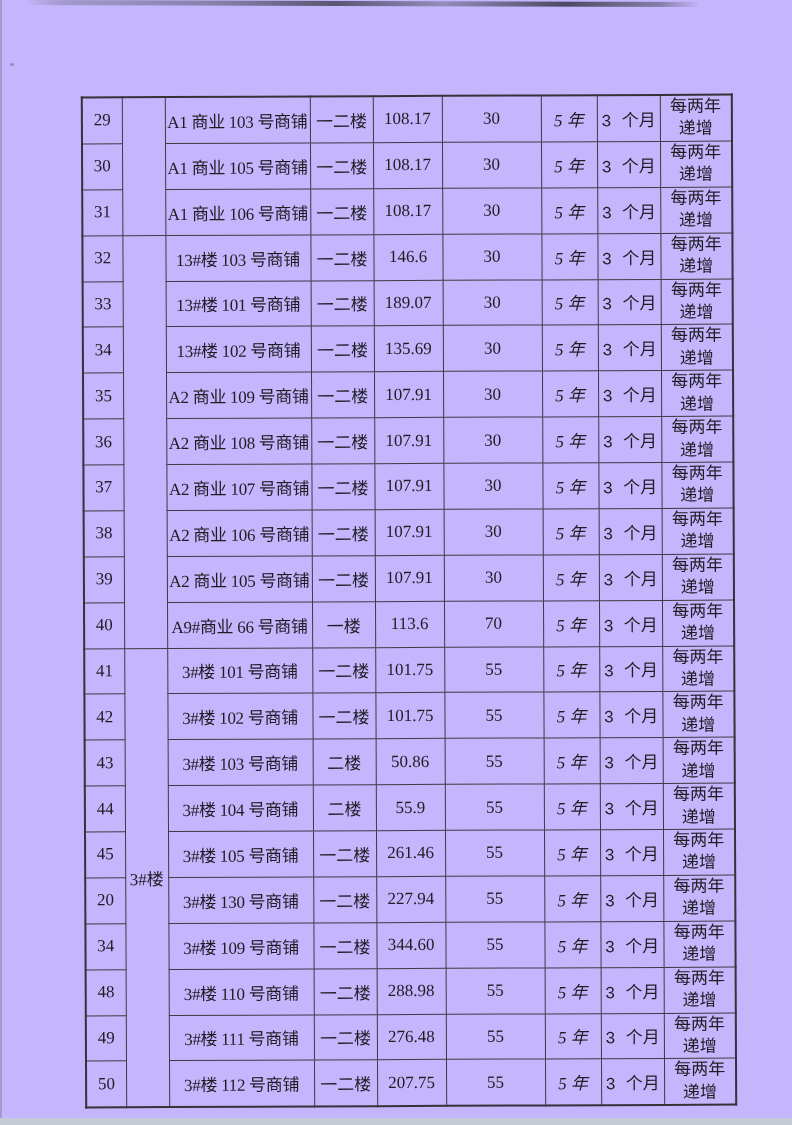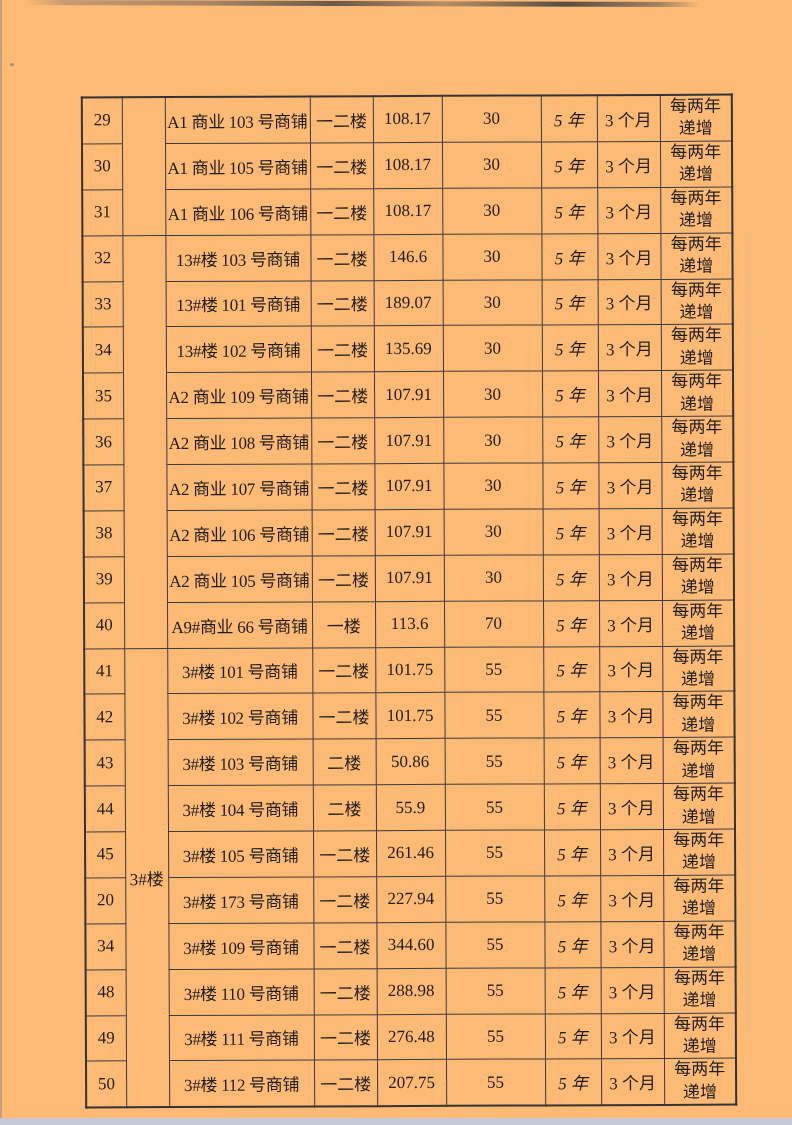--- a/index.html
+++ b/index.html
@@ -4,21 +4,21 @@
 <style>
   html, body {
     margin: 0;
     padding: 0;
     background: #ffffff;
   }
   .scan-page {
     position: relative;
     width: 792px;
     height: 1125px;
-    background: #fdba74;
+    background: #c4b5fd;
     overflow: hidden;
     font-family: "Liberation Serif", "DejaVu Serif", serif;
   }
   
   .edge-top {
     position: absolute;
     top: 0; left: 24px;
     width: 676px; height: 5px;
     background: linear-gradient(to right,
       rgba(95,99,110,0) 0%,
@@ -85,21 +85,21 @@
   }
   .lease-table { border: 2px solid #333338; }
   .lease-table tr { height: 42.4px; }
   .c-no    { font-size: 17px; }
   .c-group { font-size: 16px; white-space: nowrap; }
   .c-name  { font-size: 16px; white-space: nowrap; letter-spacing: -0.3px; }
   .c-floor { font-size: 16px; }
   .c-area  { font-size: 16px; margin-top: 28px; }
   .c-col6  { font-size: 16px; }
   .c-term  { font-size: 16px; white-space: nowrap; font-style: italic; }
-  .c-period{ font-size: 16px; white-space: nowrap; }
+  .c-period{ font-size: 16px; white-space: nowrap; font-family: Liberation Mono, monospace; }
   .c-incr  { font-size: 15px; line-height: 1.32; white-space: pre-line; margin-left: 44px; }
 </style>
 </head>
 <body>
 
 <div class="scan-page">
   <div class="edge-top"></div>
   <div class="edge-left"></div>
   <div class="edge-bottom"></div>
   <div class="smudge"></div>
@@ -304,21 +304,21 @@
           <td class="c-floor">一二楼</td>
           <td class="c-area">261.46</td>
           <td class="c-col6">55</td>
           <td class="c-term">5 年</td>
           <td class="c-period">3 个月</td>
           <td class="c-incr">每两年
 递增</td>
         </tr>
         <tr>
           <td class="c-no">20</td>
-          <td class="c-name">3#楼 173 号商铺</td>
+          <td class="c-name">3#楼 130 号商铺</td>
           <td class="c-floor">一二楼</td>
           <td class="c-area">227.94</td>
           <td class="c-col6">55</td>
           <td class="c-term">5 年</td>
           <td class="c-period">3 个月</td>
           <td class="c-incr">每两年
 递增</td>
         </tr>
         <tr>
           <td class="c-no">34</td>

